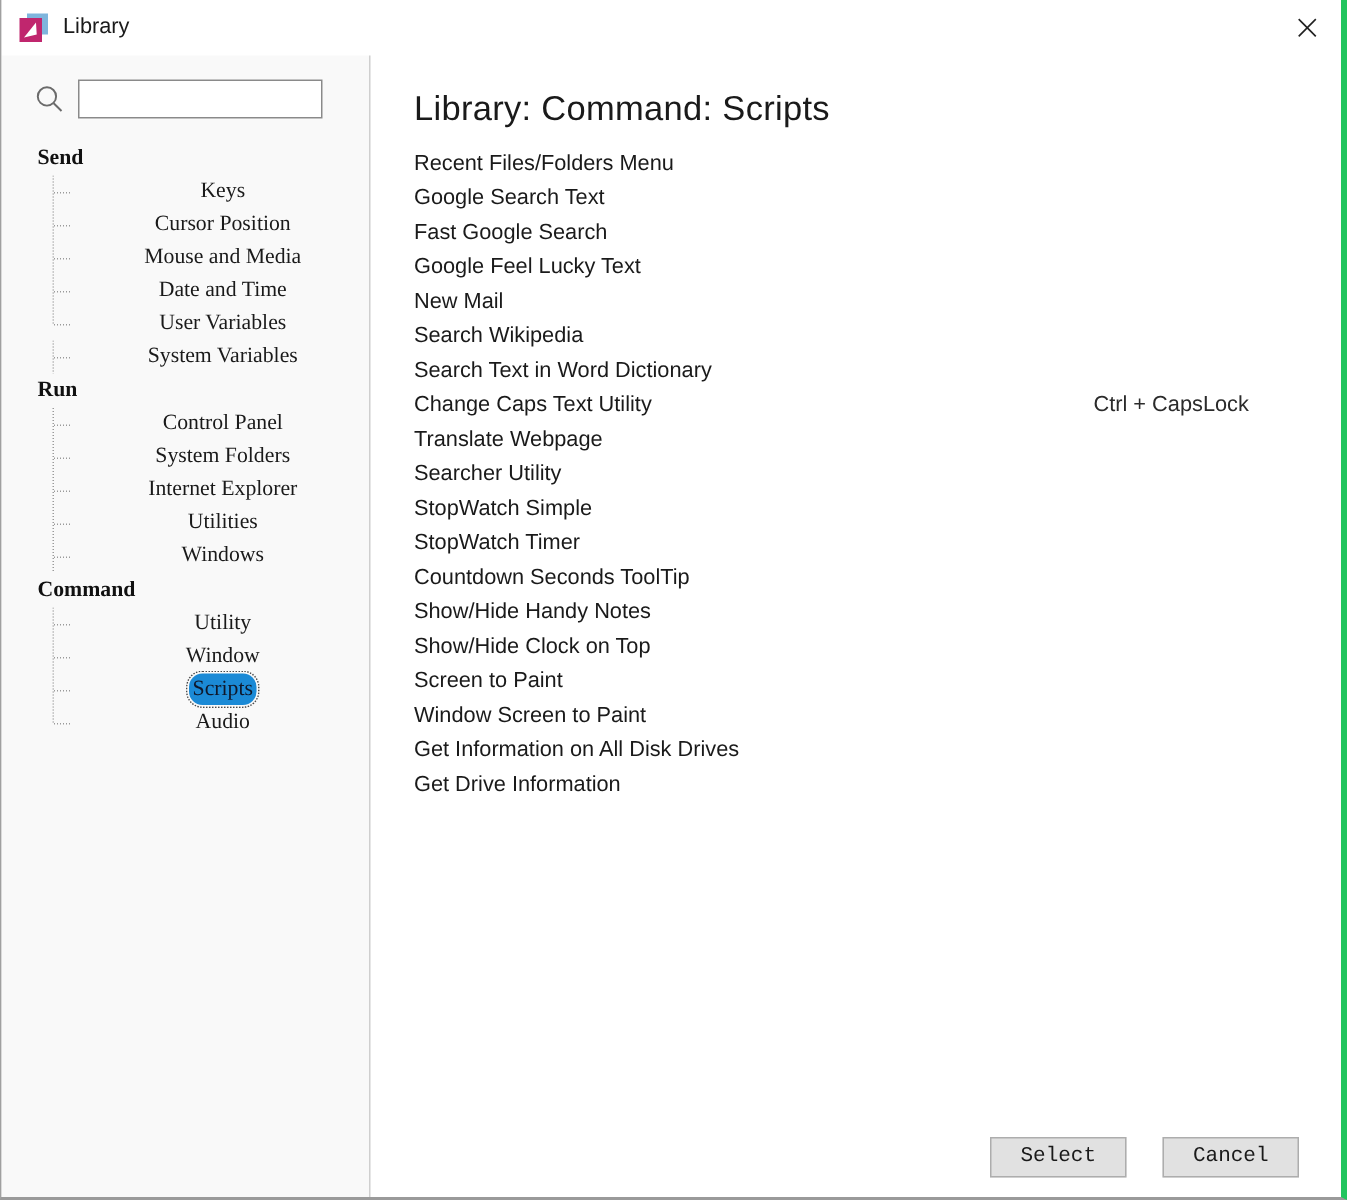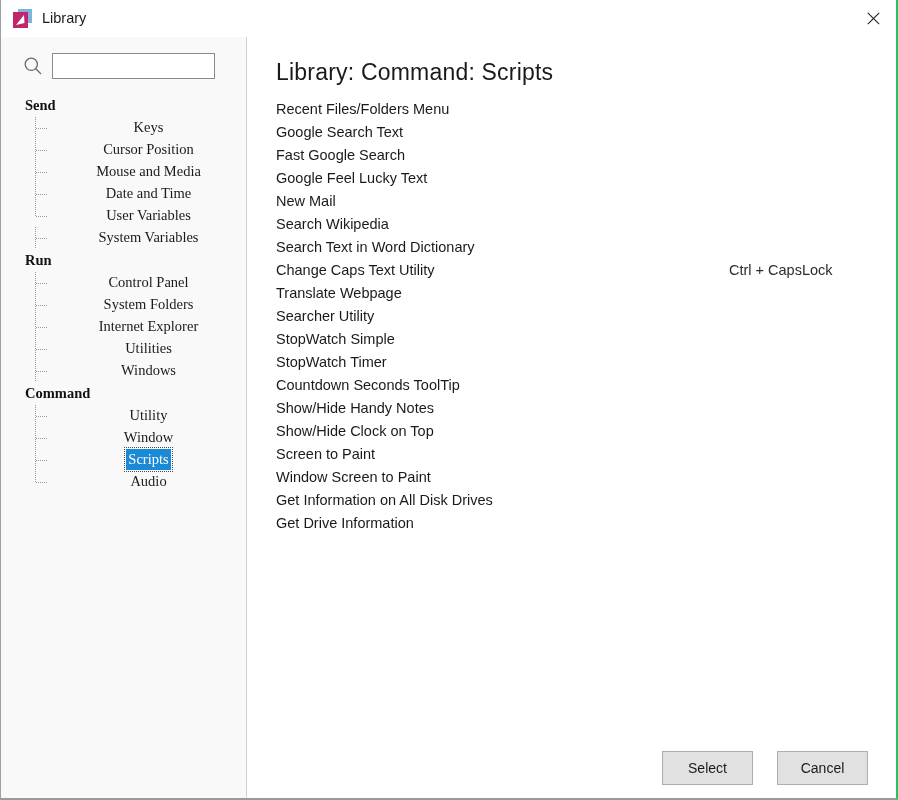--- a/index.html
+++ b/index.html
@@ -15,21 +15,21 @@
     color: #1a1a1a;
   }
 
   .window {
     position: relative;
     width: 898px;
     height: 800px;
     background: #ffffff;
     box-sizing: border-box;
     border-left: 1px solid #a0a0a0;
-    border-right: 2px solid #22c55e;
+    border-right: 4px solid #22c55e;
     border-bottom: 2px solid #9a9a9a;
     overflow: hidden;
   }
 
   
   .titlebar {
     position: absolute;
     left: 0; top: 0;
     width: 100%;
     height: 37px;
@@ -165,23 +165,24 @@
   }
   .tree-item.last-child::before {
     bottom: 11px;
   }
   .tree-item .label {
     display: inline-block;
     padding: 0 2px;
   }
   .tree-item.selected .label {
     background: #1b8ad6;
-    color: #ffffff;
+    color: #0f172a;
     outline: 1px dotted #4a4a4a;
     outline-offset: 1px;
+    border-radius: 9px;
   }
 
   
   .main {
     position: absolute;
     left: 247px;
     top: 37px;
     right: 0;
     bottom: 0;
     background: #ffffff;
@@ -218,25 +219,25 @@
   
   .footer {
     position: absolute;
     right: 28px;
     bottom: 13px;
     display: flex;
     gap: 24px;
   }
   .btn {
     width: 91px;
-    height: 34px;
+    height: 27px;
     box-sizing: border-box;
     background: #e1e1e1;
     border: 1px solid #adadad;
-    font-family: Liberation Sans, sans-serif;
+    font-family: Liberation Mono, monospace;
     font-size: 14px;
     color: #1a1a1a;
     cursor: default;
     padding: 0;
     line-height: 25px;
     text-align: center;
   }
 </style>
 </head>
 <body>

